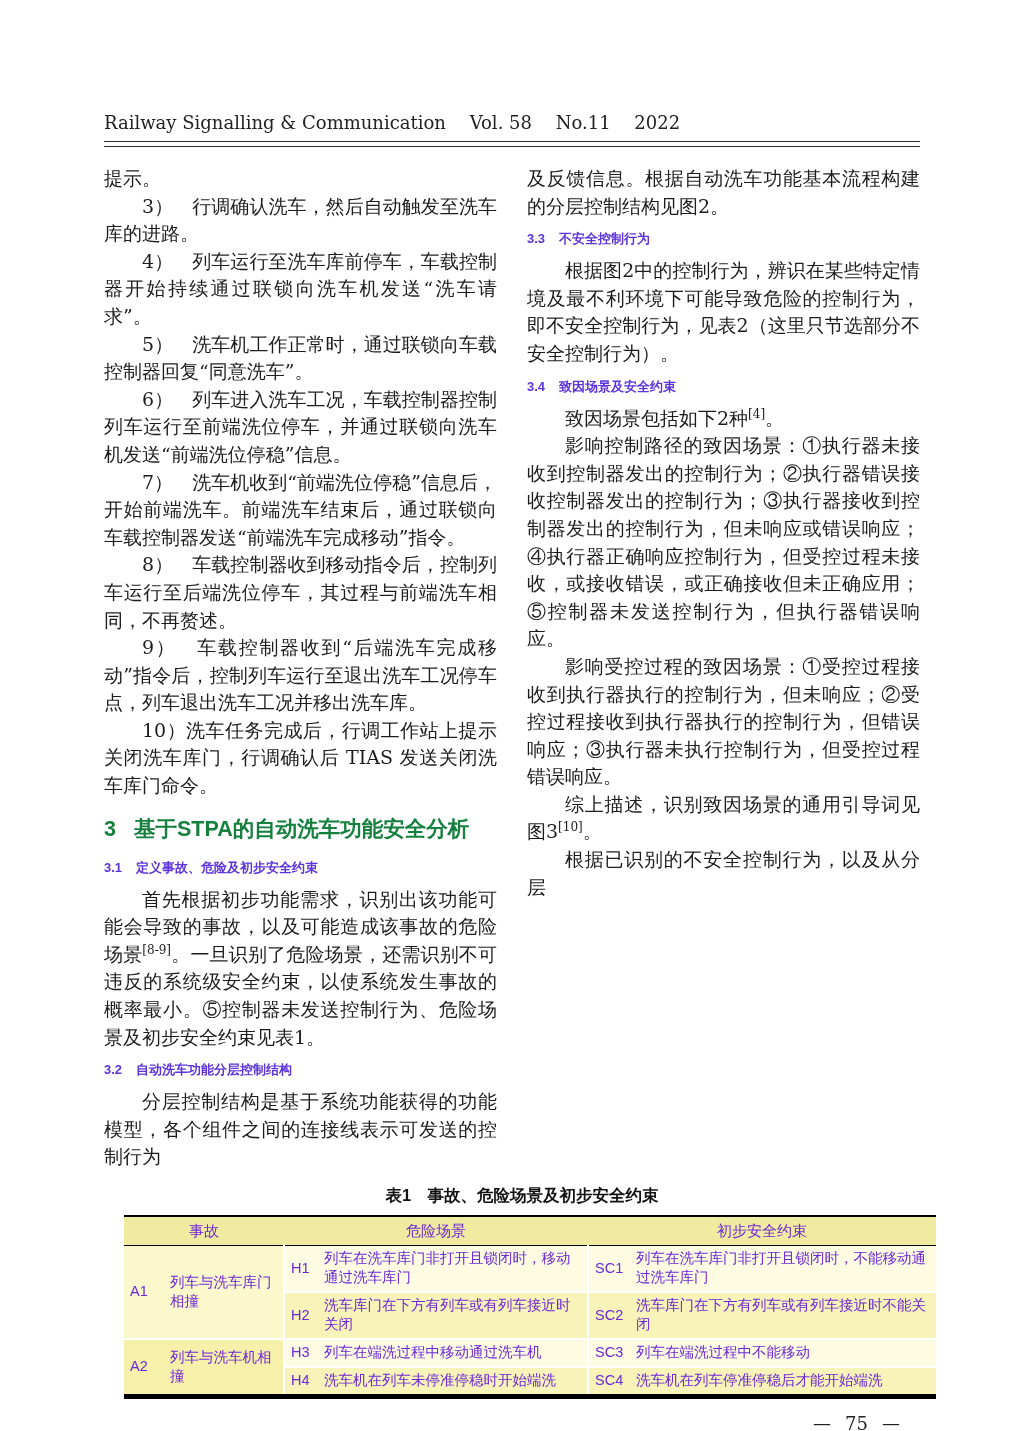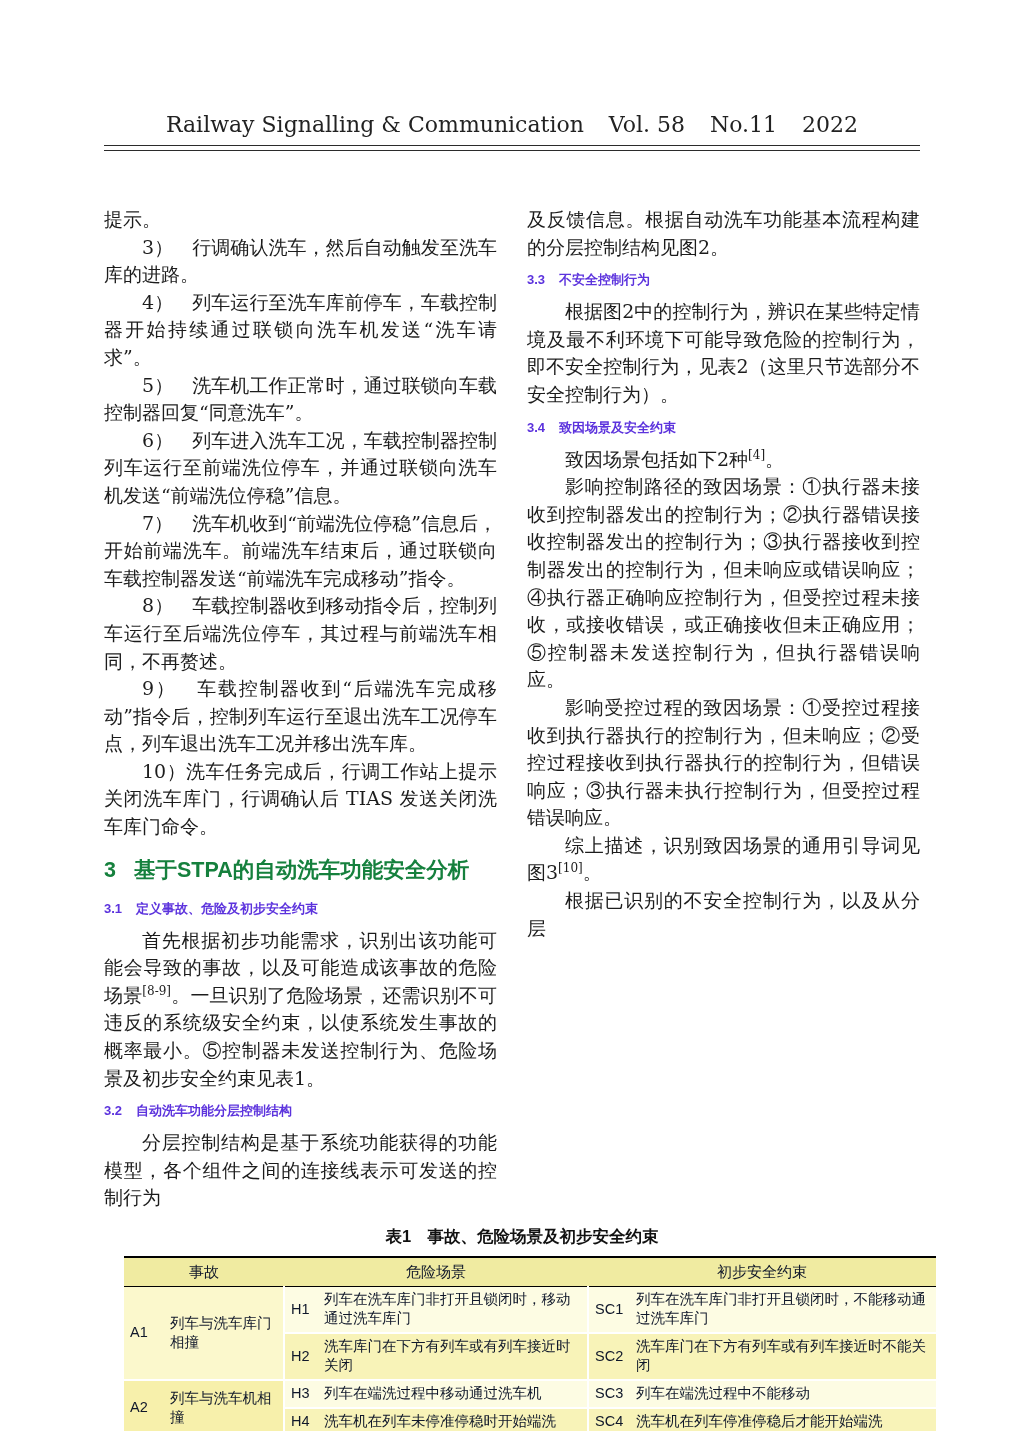--- a/index.html
+++ b/index.html
@@ -2,44 +2,44 @@
 <html><head>
 <meta charset="utf-8">
 <style>
   html,body{margin:0;padding:0;background:#e8e8e8;}
   .page{
     width:1020px;height:1431px;background:#ffffff;margin:0 auto;
     box-sizing:border-box;padding:112px 100px 0 104px;position:relative;
     font-family:"DejaVu Serif","Liberation Serif",serif;color:#1c1c1c;
     overflow:hidden;
   }
-  .running-head{text-align:center;font-size:22px;color:#222;white-space:nowrap;}
+  .running-head{text-align:left;font-size:18px;color:#222;white-space:nowrap;}
   .running-head .seg{margin-left:18px;}
   .running-head .seg:first-child{margin-left:0;}
   .double-rule{margin-top:8px;height:4px;border-top:1.6px solid #2b2b2b;border-bottom:1.6px solid #2b2b2b;}
   .cols{display:flex;gap:30px;margin-top:18px;}
   .col{width:393px;font-size:19px;line-height:27.6px;text-align:justify;}
   .para{margin:0;text-indent:2em;}
-  .para.noindent{text-indent:0;margin-top:37px;}
+  .para.noindent{text-indent:0;}
   sup{font-size:12px;line-height:0;vertical-align:super;}
   .sec-h1{margin:14px 0 10px;text-indent:0;color:#15803d;
     font-family:"Liberation Sans","DejaVu Sans",sans-serif;font-weight:bold;
     font-size:21.5px;line-height:30px;}
   .sec-h1 .sec-num{margin-right:18px;}
   .sec-h2{margin:5px 0 4px;text-indent:0;color:#5c33dd;
     font-family:"Liberation Sans","DejaVu Sans",sans-serif;font-weight:bold;
     font-size:13px;line-height:28px;}
   .sec-h2 .sec-num{margin-right:14px;}
   .table-block{margin-top:14px;padding-left:20px;}
   .table-title{text-align:center;font-family:"Liberation Sans","DejaVu Sans",sans-serif;
     font-weight:bold;font-size:16.5px;color:#111;margin-bottom:8px;}
   table.t1{width:100%;border-collapse:collapse;table-layout:fixed;
-    border-top:2.5px solid #000;border-bottom:3px solid #000000;
+    border-top:2.5px solid #000;border-bottom:5px solid #000000;
     font-family:"Liberation Sans","DejaVu Sans",sans-serif;
-    font-size:14.5px;line-height:19px;color:#0f172a;}
+    font-size:14.5px;line-height:19px;color:#6d28d9;}
   table.t1 th{background:#f0eba1;font-weight:normal;font-size:15px;
     padding:4px 2px 5px;border-bottom:1.6px solid #000;}
   table.t1 td{padding:3px 6px 4px;vertical-align:middle;text-align:left;}
   td.code{text-align:center;padding-left:0;padding-right:0;}
   tr.row-light td{background:#fdfce3;}
   tr.row-mid td{background:#f8f3b8;}
   td.acc-a1{background:#fbf8cc !important;}
   td.acc-a2{background:#f7f0ab !important;}
   td.vsep{border-left:2.5px solid #ffffff;}
   tr.hsep td{border-top:2px solid #ffffff;}

